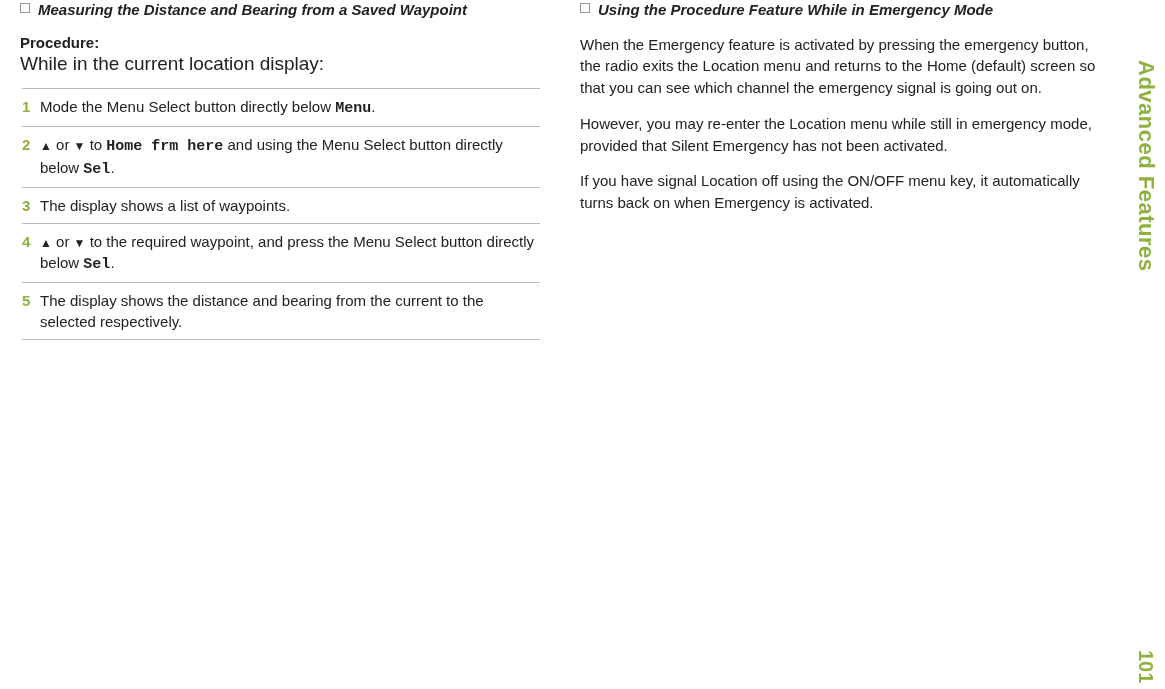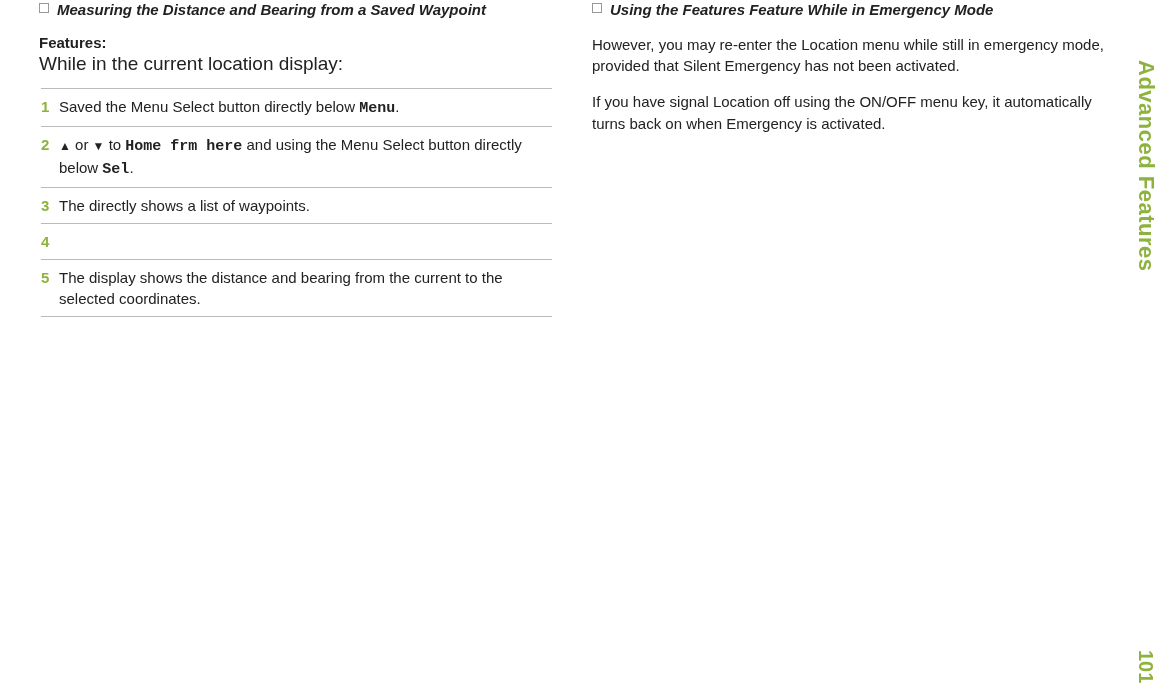--- a/index.html
+++ b/index.html
@@ -1,17 +1,17 @@
 <!DOCTYPE html>
 <html><head>
   <meta charset="utf-8">
   <style>
     * { margin:0; padding:0; box-sizing:border-box; }
     body { font-family: Arial, Helvetica, sans-serif; font-size: 15px; color:#222; width:1165px; height:689px; position:relative; background:#fff; }
-    .page { display:flex; padding:0 40px 0 20px; height:100%; position:relative;margin-left:19px; }
+    .page { display:flex; padding:0 40px 0 20px; height:100%; position:relative; }
     .column { width:540px; padding-right:20px; }
     .column + .column { margin-left:20px; }
     .section-title { font-weight:bold; font-style:italic; font-size:15px; margin-bottom:14px; line-height:1.3; display:flex; }
     .section-title .box-icon { display:inline-block; width:10px; height:10px; border:1px solid #999; margin-right:8px; margin-top:3px; flex-shrink:0; }
     .subhead { font-weight:bold; font-size:15px; margin-top:10px; }
     .lead { font-size:19px; margin-bottom:12px; line-height:1.35; }
     .step { display:flex; margin:7px 0 7px 2px; line-height:1.4; border-bottom:0.5px solid #bbb; padding-bottom:7px; }
     .step:last-of-type { border-bottom:0.5px solid #bbb; }
     .step-first { border-top:0.5px solid #bbb; padding-top:7px; }
     .step .num { color:#8eb23e; font-weight:bold; width:18px; flex-shrink:0; }
@@ -25,51 +25,53 @@
   </style>
 </head>
 <body>
 
 <div class="page">
   <div class="column">
     <div class="section-title">
       <span class="box-icon"></span>
       <span>Measuring the Distance and Bearing from a Saved Waypoint</span>
     </div>
-    <div class="subhead">Features:</div>
+    <div class="subhead">Procedure:</div>
     <div class="lead">While in the current location display:</div>
     <div id="steps">
         <div class="step step-first">
           <div class="num">1</div>
-          <div class="body"><span>Saved the </span><span class="bold">Menu Select</span><span> button directly below </span><span class="mono">Menu</span><span>.</span></div>
+          <div class="body"><span>Mode the </span><span class="bold">Menu Select</span><span> button directly below </span><span class="mono">Menu</span><span>.</span></div>
         </div>
         <div class="step">
           <div class="num">2</div>
           <div class="body"><span class="arrow">▲</span><span> or </span><span class="arrow">▼</span><span> to </span><span class="mono">Home frm here</span><span> and using the </span><span class="bold">Menu Select</span><span> button directly below </span><span class="mono">Sel</span><span>.</span></div>
         </div>
         <div class="step">
           <div class="num">3</div>
-          <div class="body"><span>The directly shows a list of waypoints.</span></div>
+          <div class="body"><span>The display shows a list of waypoints.</span></div>
         </div>
         <div class="step">
           <div class="num">4</div>
+          <div class="body"><span class="arrow">▲</span><span> or </span><span class="arrow">▼</span><span> to the required waypoint, and press the </span><span class="bold">Menu Select</span><span> button directly below </span><span class="mono">Sel</span><span>.</span></div>
         </div>
         <div class="step">
           <div class="num">5</div>
-          <div class="body"><span>The display shows the distance and bearing from the current to the selected coordinates.</span></div>
+          <div class="body"><span>The display shows the distance and bearing from the current to the selected respectively.</span></div>
         </div>
       </div>
   </div>
 
   <div class="column">
     <div class="section-title">
       <span class="box-icon"></span>
-      <span>Using the Features Feature While in Emergency Mode</span>
+      <span>Using the Procedure Feature While in Emergency Mode</span>
     </div>
     <div id="paras">
+        <div class="para"><span>When the Emergency feature is activated by pressing the emergency button, the radio exits the Location menu and returns to the Home (default) screen so that you can see which channel the emergency signal is going out on.</span></div>
         <div class="para"><span>However, you may re-enter the Location menu while still in emergency mode, provided that Silent Emergency has not been activated.</span></div>
         <div class="para"><span>If you have signal Location off using the </span><span class="bold">ON/OFF</span><span> menu key, it automatically turns back on when Emergency is activated.</span></div>
       </div>
   </div>
 
   <div class="side-label">Advanced Features</div>
   <div class="page-num">101</div>
 </div>
 
 </body></html>

